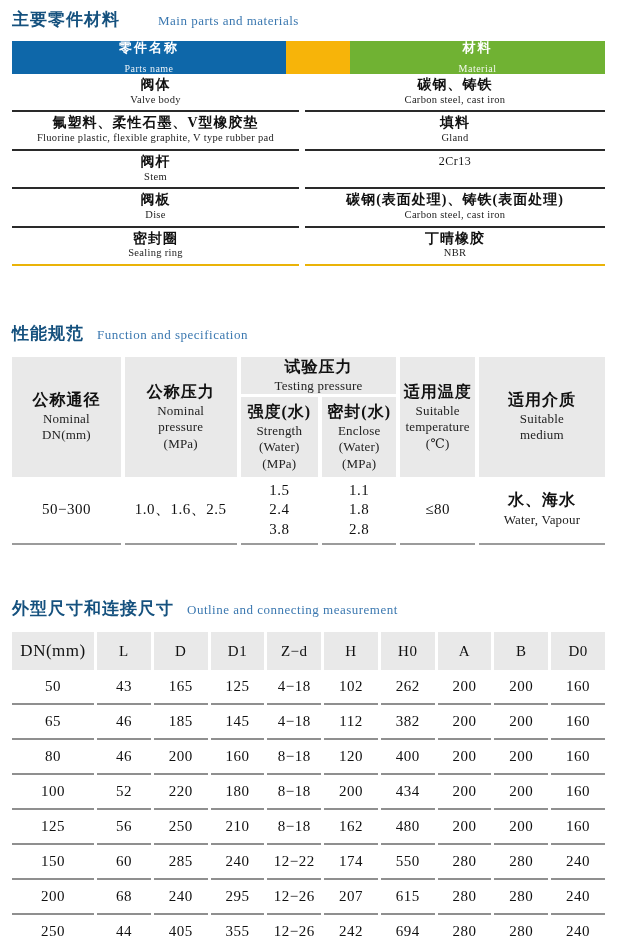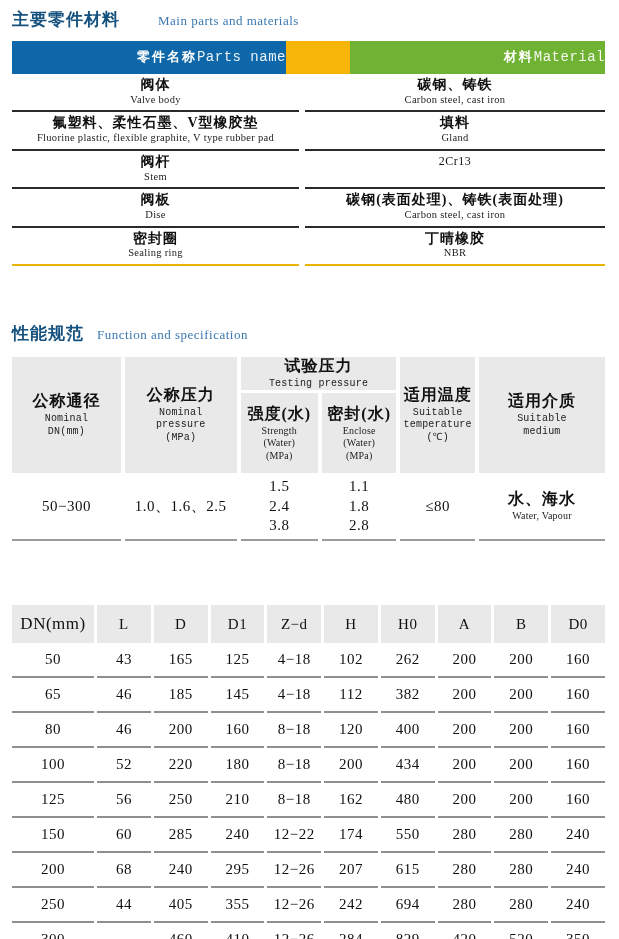--- a/index.html
+++ b/index.html
@@ -13,26 +13,26 @@
 
   
   .sec-title{display:flex;align-items:baseline;margin:0 0 10px 0;}
   .sec-title .cn-title{font-size:17px;font-weight:bold;color:#15517e;letter-spacing:1px;}
   .sec-title .en-title{font-size:13px;color:#3b78b0;letter-spacing:.5px;}
   .gap-wide{margin-left:38px;}
   .gap-narrow{margin-left:13px;}
 
   
   .parts-header{display:flex;height:33px;}
-  .parts-header .blk{display:flex;flex-direction:row;align-items:center;justify-content:flex-end;line-height:1.15;}
+  .parts-header .blk{display:flex;flex-direction:column;align-items:center;justify-content:space-between;line-height:1.15;}
   .blk-blue{flex:0 0 46.2%;}
   .blk-yellow{flex:0 0 10.8%;}
   .blk-green{flex:1;}
   .parts-header .hcn{font-size:13px;font-weight:bold;color:#fff;letter-spacing:2px;}
-  .parts-header .hen{font-size:14px;color:rgba(255,255,255,.92);letter-spacing:.5px;font-family:Liberation Mono, monospace;}
+  .parts-header .hen{font-size:10px;color:rgba(255,255,255,.92);letter-spacing:.5px;}
 
   .p-row{display:flex;gap:6px;}
   .p-cell{
     display:flex;flex-direction:column;align-items:center;justify-content:flex-start;
     padding:3px 0 4px;border-bottom:2px solid #2a2a2a;line-height:1.2;min-height:26px;
   }
   .p-cell:first-child{flex:0 0 48.4%;}
   .p-cell:last-child{flex:1;}
   .p-row:last-child .p-cell{border-bottom:2px solid #eab308;}
   .p-cell .cn{font-size:14px;font-weight:bold;letter-spacing:1px;}
@@ -41,22 +41,22 @@
 
   
   table{border-collapse:separate;table-layout:fixed;}
   th,td{text-align:center;vertical-align:middle;padding:0;}
   .pre{white-space:pre-line;}
 
   
   .spec-table{border-spacing:4px 0;width:calc(100% + 8px);margin:12px -4px 0;}
   .spec-table th{background:#e9e9e9;font-weight:normal;}
   .spec-table .cn{font-size:16px;font-weight:bold;letter-spacing:1px;line-height:1.3;}
-  .spec-table .en{font-size:10px;color:#222;line-height:1.25;letter-spacing:.2px;}
-  .spec-table thead tr:first-child th{height:30px;font-family:Liberation Mono, monospace;}
+  .spec-table .en{font-size:13px;color:#222;line-height:1.25;letter-spacing:.2px;}
+  .spec-table thead tr:first-child th{height:30px;}
   .spec-table thead tr:last-child th{height:80px;}
   .spec-table th.testing{border-bottom:3px solid #fff;height:44px;}
   .spec-table tbody td{
     height:66px;border-bottom:2px solid #9b9b9b;font-size:15px;line-height:1.3;letter-spacing:.5px;
   }
   .spec-table tbody .cn{font-size:16px;font-family:Liberation Mono, monospace;}
 
   
   .dim-table{border-spacing:3px 0;width:calc(100% + 6px);margin:12px -3px 0;}
   .dim-table th{
@@ -217,20 +217,24 @@
         <td>
           <div class="cn">水、海水</div>
           <div class="en">Water, Vapour</div>
         </td>
       </tr>
     </tbody>
   </table>
 
   <div class="spacer-2"></div>
 
+  <div class="sec-title">
+    <span class="cn-title">外型尺寸和连接尺寸</span>
+    <span class="en-title gap-narrow">Outline and connecting measurement</span>
+  </div>
 
   <table class="dim-table">
     <colgroup id="dim-cols">
         <col style="width: 14.5%;">
         <col style="width: 9.5%;">
         <col style="width: 9.5%;">
         <col style="width: 9.5%;">
         <col style="width: 9.5%;">
         <col style="width: 9.5%;">
         <col style="width: 9.5%;">

